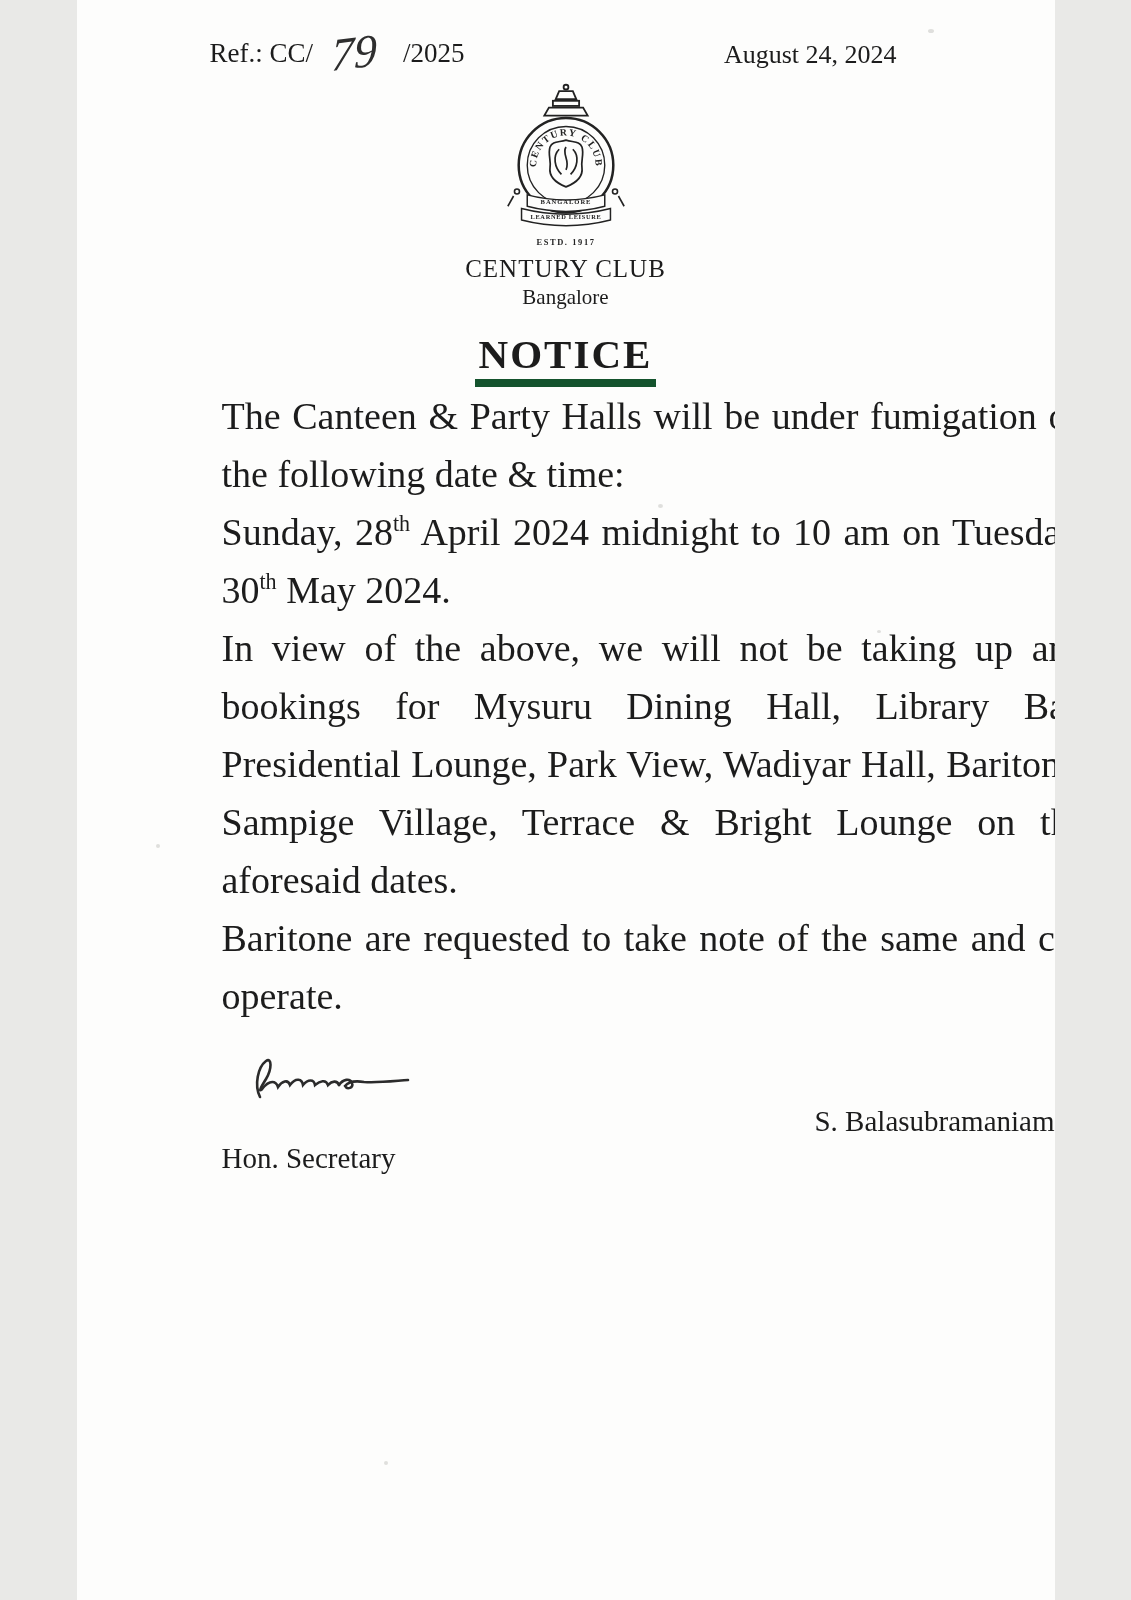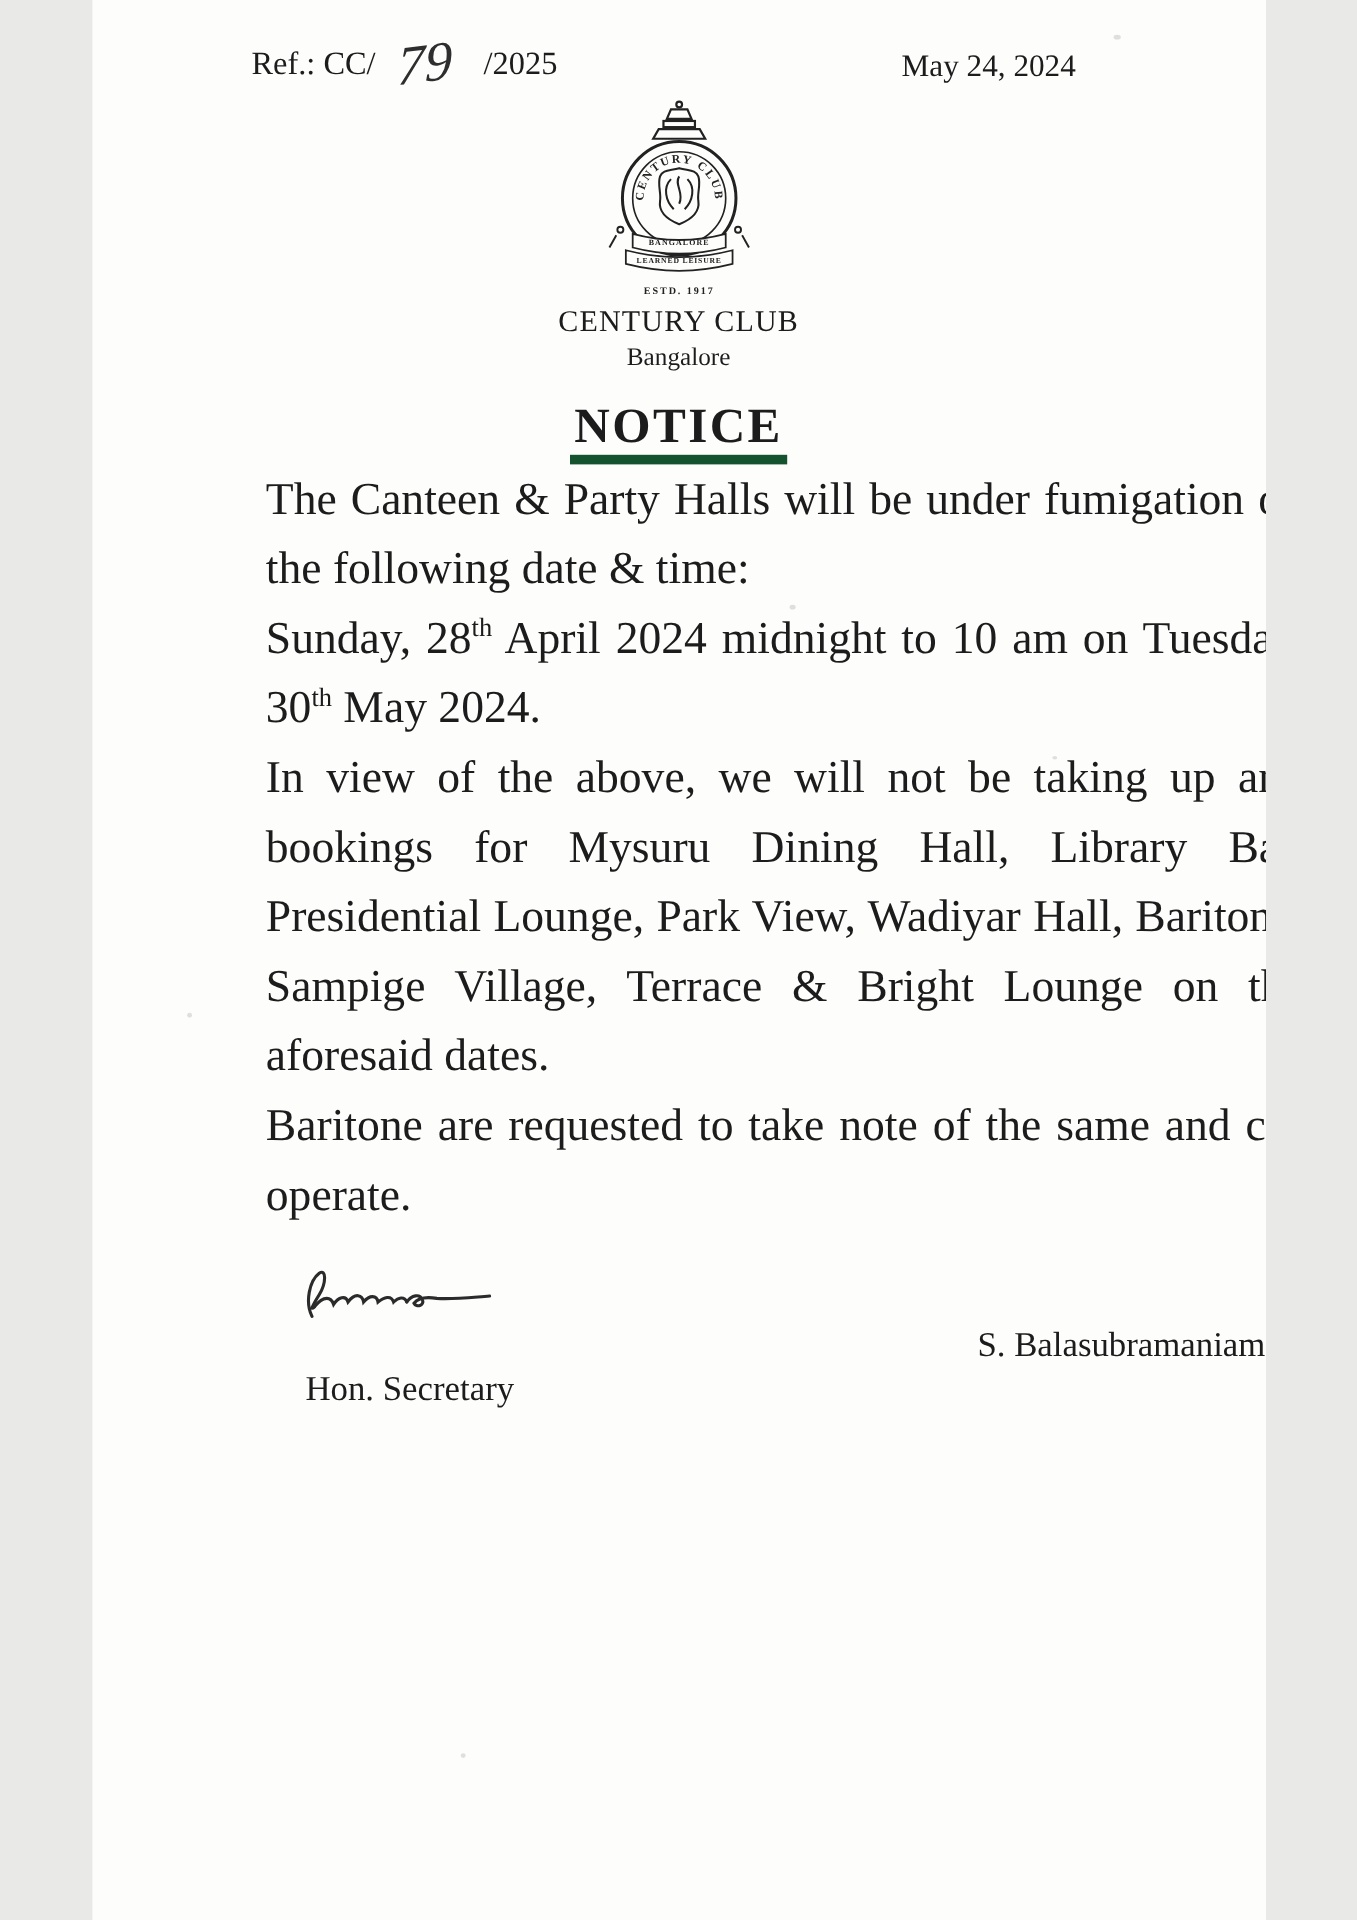--- a/index.html
+++ b/index.html
@@ -53,21 +53,21 @@
   .p1{margin-top:50px;}
   .p2{margin-top:52px;white-space:pre-wrap;}
   .p3{margin-top:52px;}
   .p4{margin-top:48px;}
   .p5{margin-top:48px;}
   sup.ord{font-size:58%;vertical-align:super;line-height:0;}
   
   .sig-block{margin:26px 0 0 145px;}
   .sig-scribble{display:block;margin-left:24px;}
   .sig-name{font-size:29px;margin-top:2px;text-align:right;}
-  .sig-title{font-size:29px;margin-left:33px;margin-top:4px;}
+  .sig-title{font-size:29px;margin-top:4px;}
   
   .speck{
     position:absolute;border-radius:50%;
     background:#c7c7c2;opacity:.55;
   }
   .speck.s1{left:851px;top:29px;width:6px;height:4px;}
   .speck.s2{left:581px;top:504px;width:5px;height:4px;}
   .speck.s3{left:79px;top:844px;width:4px;height:4px;}
   .speck.s4{left:800px;top:630px;width:4px;height:3px;}
   .speck.s5{left:307px;top:1461px;width:4px;height:4px;}
@@ -77,21 +77,21 @@
 <body>
 
 <div class="page">
 
   <div class="header-row">
     <div class="ref-line">
       <span class="ref-prefix">Ref.: CC/</span>
       <span class="handwritten-number">79</span>
       <span class="ref-suffix">/2025</span>
     </div>
-    <div class="date-line">May 24, 2024</div>
+    <div class="date-line">August 24, 2024</div>
   </div>
 
   <div class="logo-block">
     <svg class="emblem-svg" width="160" height="171" viewBox="0 0 140 150">
 
       <g stroke="#222" fill="none" stroke-width="1.6">
         <circle cx="70" cy="4.5" r="2.1"></circle>
         <path d="M64 8 L76 8 L79 15 L61 15 Z"></path>
         <rect x="58.5" y="16.5" width="23" height="4.5"></rect>
         <path d="M55 22.5 L85 22.5 L89 29.5 L51 29.5 Z"></path>

